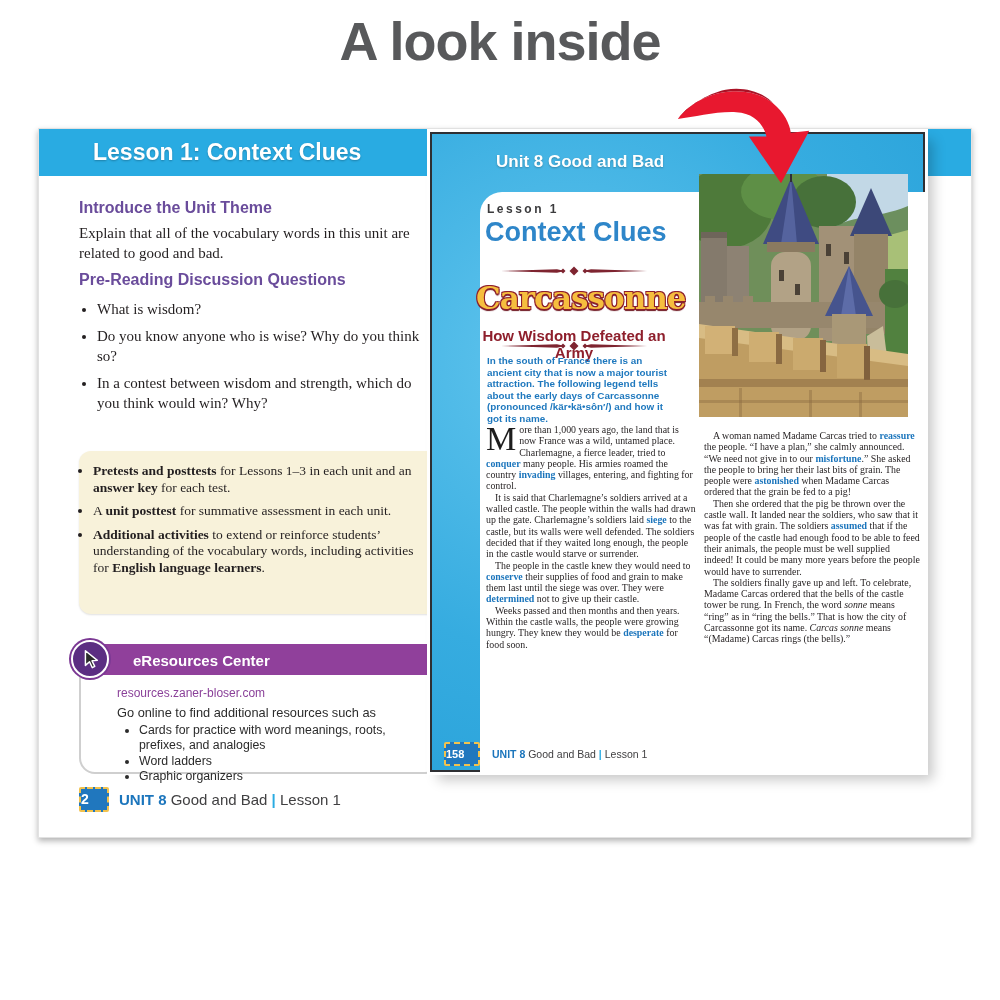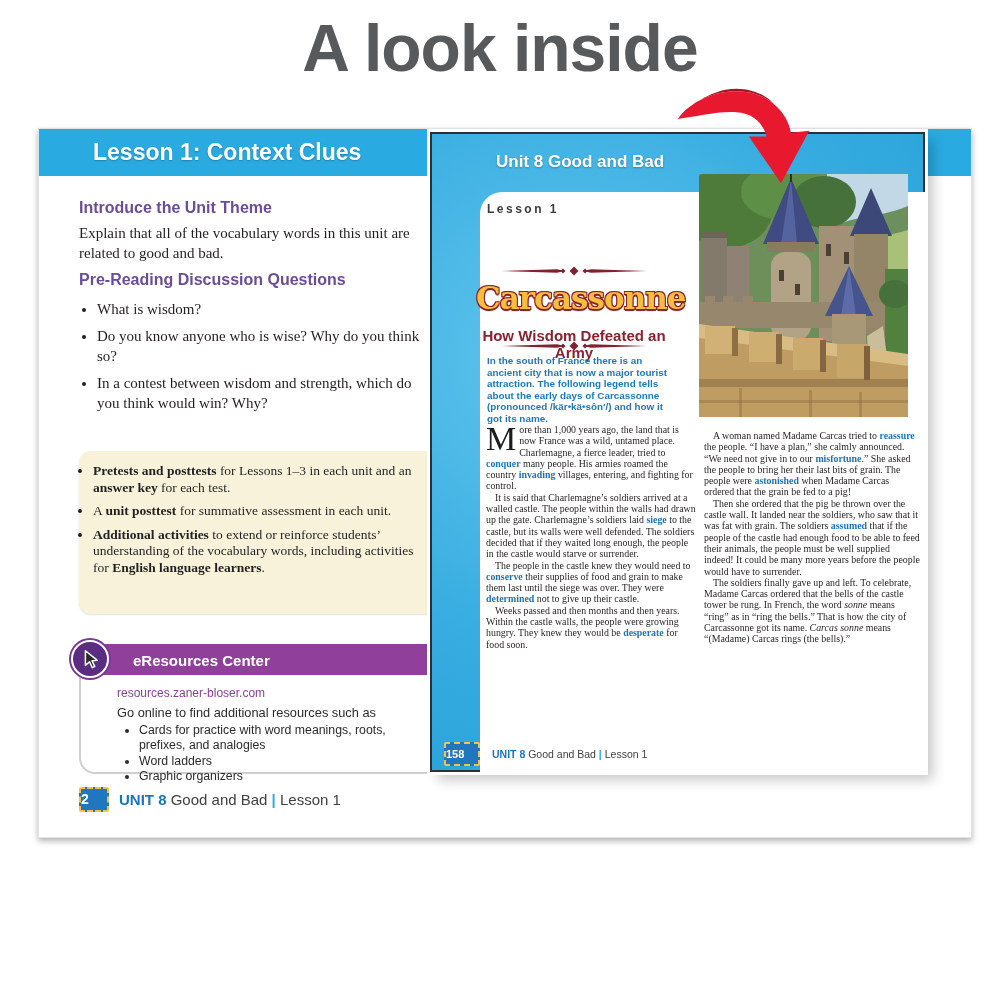--- a/index.html
+++ b/index.html
@@ -1,21 +1,21 @@
 <!DOCTYPE html>
 <html><head>
 <meta charset="utf-8">
 <style>
   * { margin:0; padding:0; box-sizing:border-box; }
   body { background:#ffffff; font-family:"Liberation Sans", sans-serif; }
   #canvas { position:relative; width:1000px; height:1000px; background:#ffffff; overflow:hidden; }
 
   
   .main-heading { position:absolute; left:0; top:10px; width:1000px; text-align:center;
-    font-size:66px; font-weight:700; color:#58595b; letter-spacing:-1px; }
+    font-size:54px; font-weight:700; color:#58595b; letter-spacing:-1px; }
 
   
   .card { position:absolute; left:38px; top:128px; width:934px; height:710px;
     background:#ffffff; border:1px solid #e2e2e2; box-shadow:0 3px 6px rgba(0,0,0,.30); }
   .band { position:absolute; left:0; top:0; width:100%; height:47px; background:#29ABE2; }
   .band-title { position:absolute; left:54px; top:0; line-height:47px; color:#ffffff;
     font-size:23px; font-weight:700; text-shadow:0 1px 2px rgba(0,0,0,.25); }
 
   .t-heading { position:absolute; left:40px; color:#6A4C9B; font-size:16px; font-weight:700; }
   .t-body { position:absolute; left:40px; width:340px; font-family:"Liberation Serif", serif;
@@ -195,20 +195,21 @@
       <rect x="138" y="170" width="30" height="34" fill="#c7a66a"></rect>
       <rect x="165" y="172" width="6" height="34" fill="#81613d"></rect>
       <rect x="0" y="205" width="209" height="8" fill="#8a6a42" opacity="0.55"></rect>
       <rect x="0" y="226" width="209" height="3" fill="#8a6a42" opacity="0.4"></rect>
       <rect x="40" y="214" width="3" height="29" fill="#8a6a42" opacity="0.4"></rect>
       <rect x="110" y="216" width="3" height="27" fill="#8a6a42" opacity="0.4"></rect>
       <rect x="160" y="218" width="3" height="25" fill="#8a6a42" opacity="0.4"></rect>
     </svg>
 
     <div class="s-lesson-label">Lesson 1</div>
+    <div class="s-lesson-title">Context Clues</div>
 
     <svg class="ornament" style="left:67px; top:132px;" viewBox="0 0 150 10">
       <path d="M2,5 L58,3.2 L66,5 L58,6.8 Z" fill="#7E2430"></path>
       <path d="M148,5 L92,3.2 L84,5 L92,6.8 Z" fill="#7E2430"></path>
       <polygon points="75,0.5 79.5,5 75,9.5 70.5,5" fill="#7E2430"></polygon>
       <polygon points="64,2.5 66.5,5 64,7.5 61.5,5" fill="#7E2430"></polygon>
       <polygon points="86,2.5 88.5,5 86,7.5 83.5,5" fill="#7E2430"></polygon>
     </svg>
 
     <div class="story-title">Carcassonne</div>

